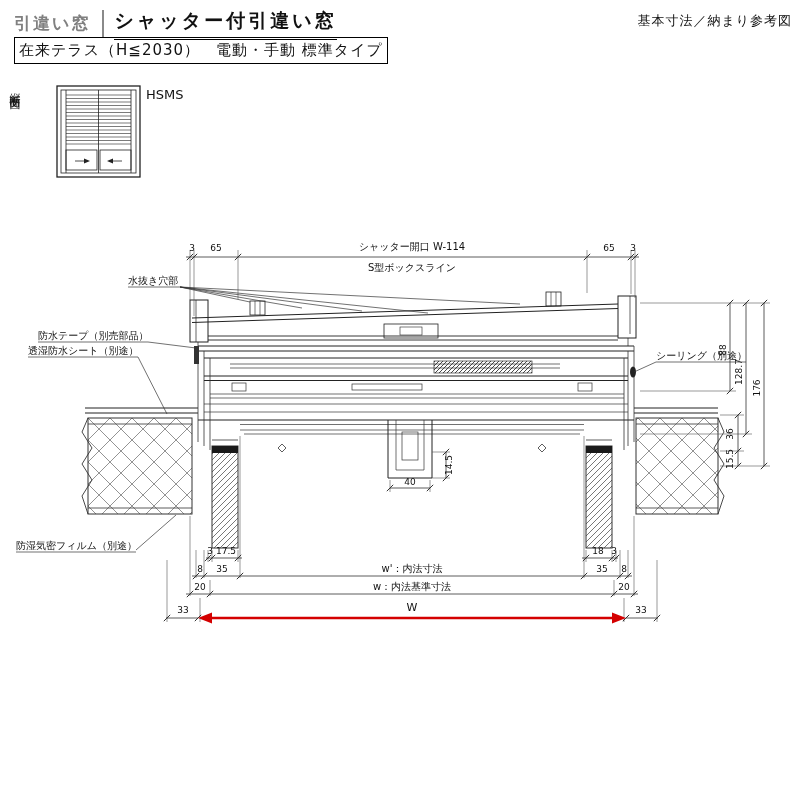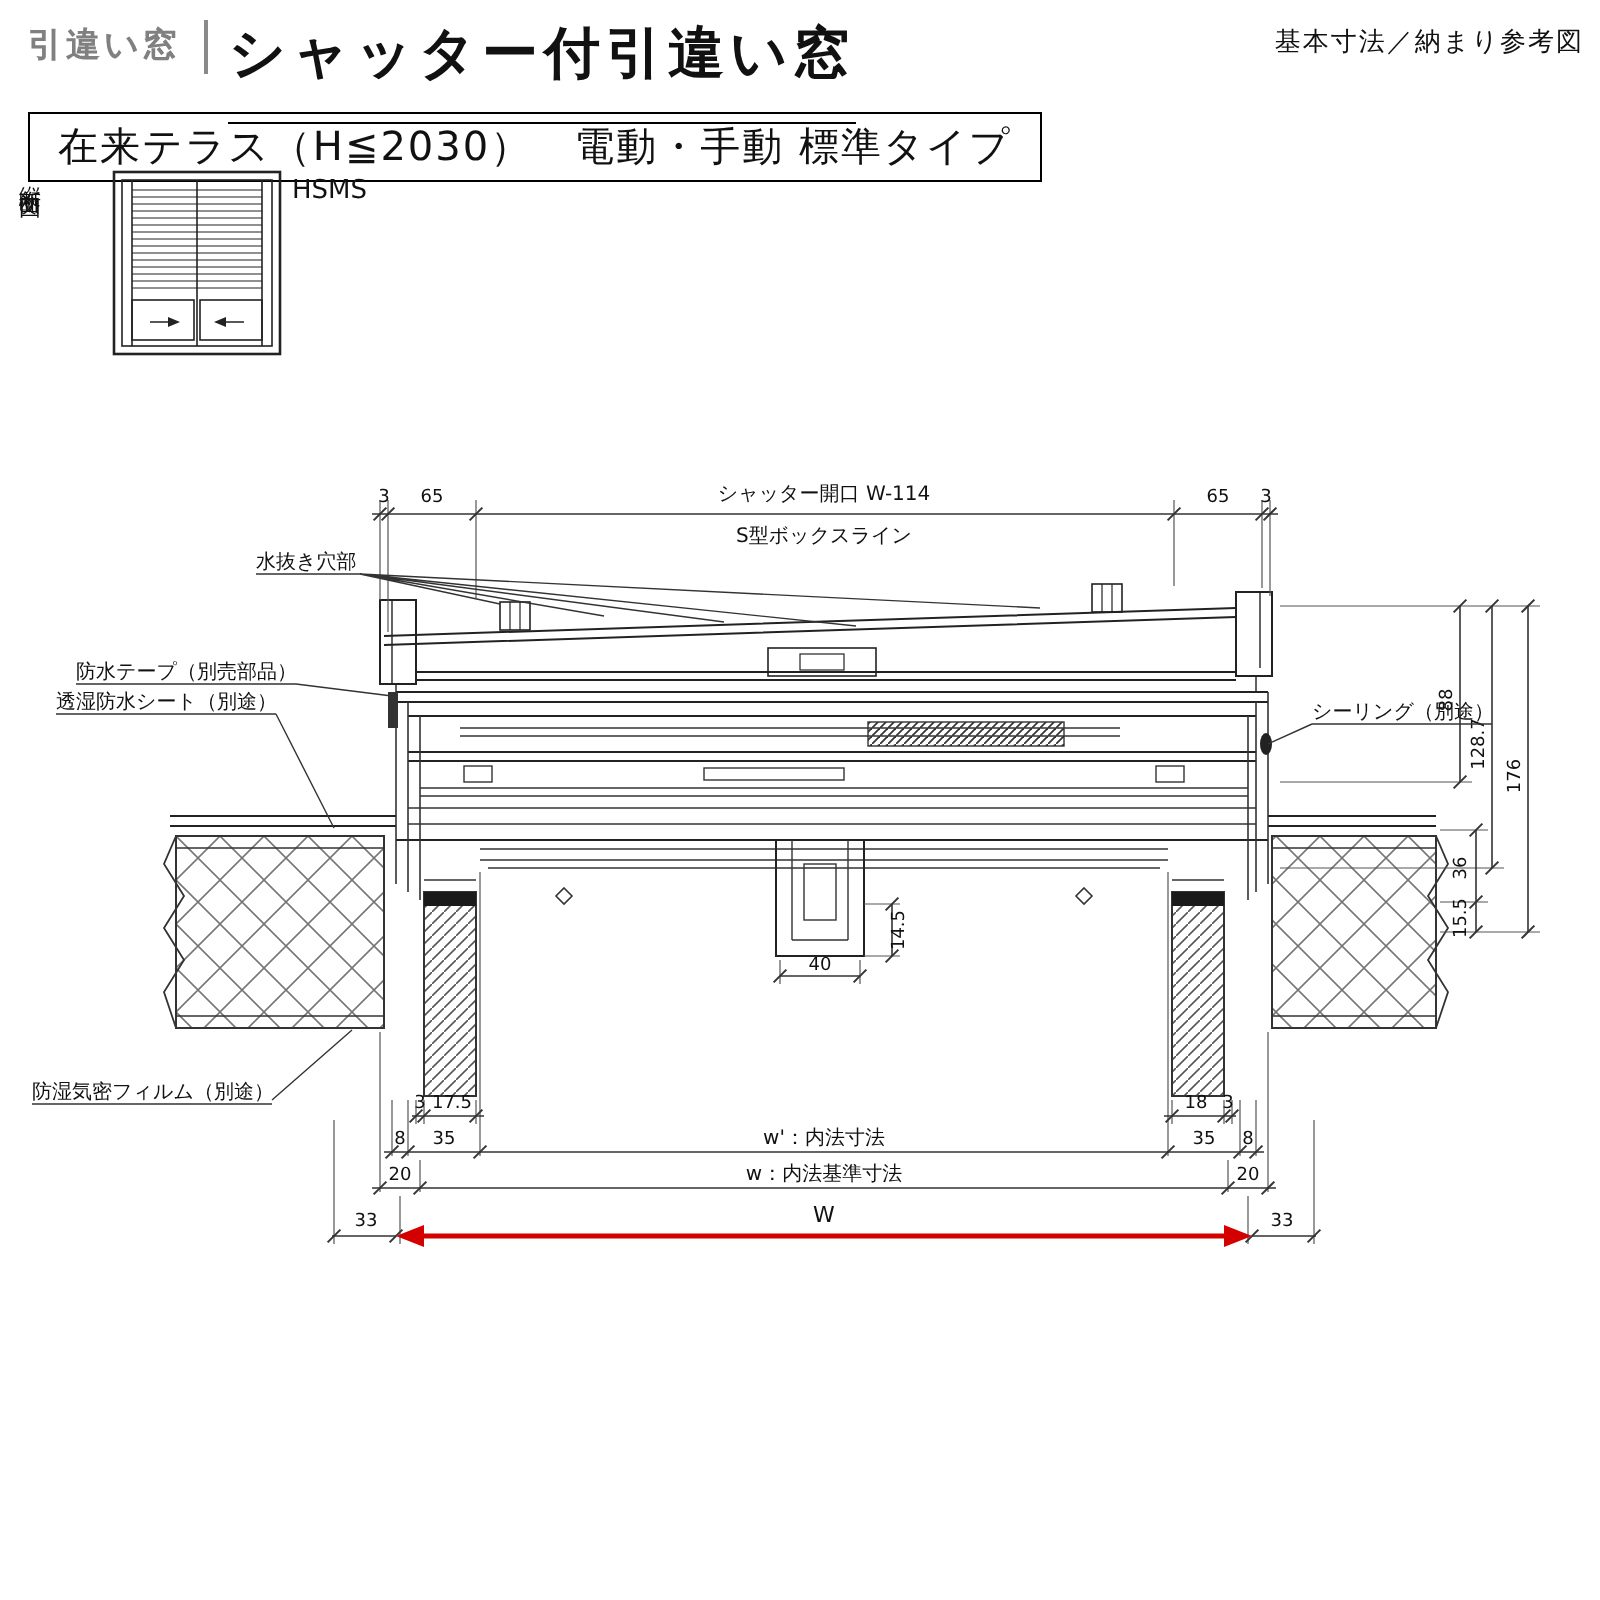--- a/index.html
+++ b/index.html
@@ -4,25 +4,25 @@
 <style>
   html,body{margin:0;padding:0;}
   body{width:800px;height:800px;position:relative;background:#fff;
        font-family:"DejaVu Sans","Liberation Sans",sans-serif;color:#111;overflow:hidden;}
   svg{position:absolute;left:0;top:0;}
   svg text{font-family:"DejaVu Sans","Liberation Sans",sans-serif;fill:#111;}
   .hdr{position:absolute;top:8px;left:14px;right:8px;height:40px;}
   .hdr-cat{font-size:17px;color:#808080;letter-spacing:2px;vertical-align:top;line-height:30px;font-weight:bold;}
   .hdr-divider{display:inline-block;width:0;height:27px;border-left:2px solid #8a8a8a;
                margin:2px 10px 0 12px;vertical-align:top;}
-  .hdr-title{display:inline-block;font-size:28px;font-weight:600;letter-spacing:3px;
-             border-bottom:1.5px solid #000;padding-bottom:15px;vertical-align:top;}
+  .hdr-title{display:inline-block;font-size:19px;font-weight:600;letter-spacing:3px;
+             border-bottom:1.5px solid #000;padding-bottom:5px;vertical-align:top;}
   .hdr-note{position:absolute;right:0;top:4px;font-size:13px;letter-spacing:1px;}
-  .type-box{position:absolute;top:56px;left:14px;border:1.5px solid #000;
-            font-size:20px;letter-spacing:1px;padding:3px 14px;white-space:nowrap;}
+  .type-box{position:absolute;top:37px;left:14px;border:1.5px solid #000;
+            font-size:15px;letter-spacing:1px;padding:3px 4px;white-space:nowrap;}
   .vlabel{position:absolute;left:6px;top:84px;writing-mode:vertical-rl;text-orientation:upright;
           font-size:11px;letter-spacing:2px;}
 </style>
 </head>
 <body>
 
 <div class="hdr">
   <span class="hdr-cat">引違い窓</span><span class="hdr-divider"></span><span class="hdr-title">シャッター付引違い窓</span>
   <span class="hdr-note">基本寸法／納まり参考図</span>
 </div>

